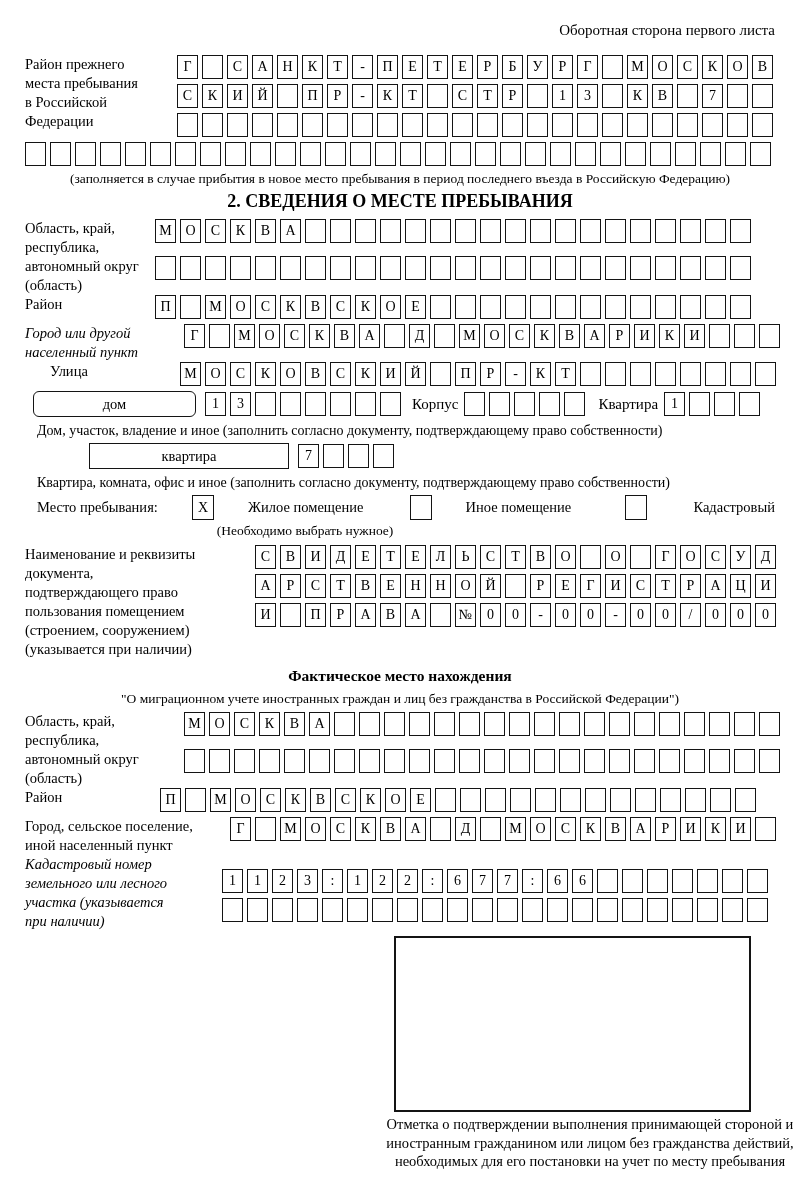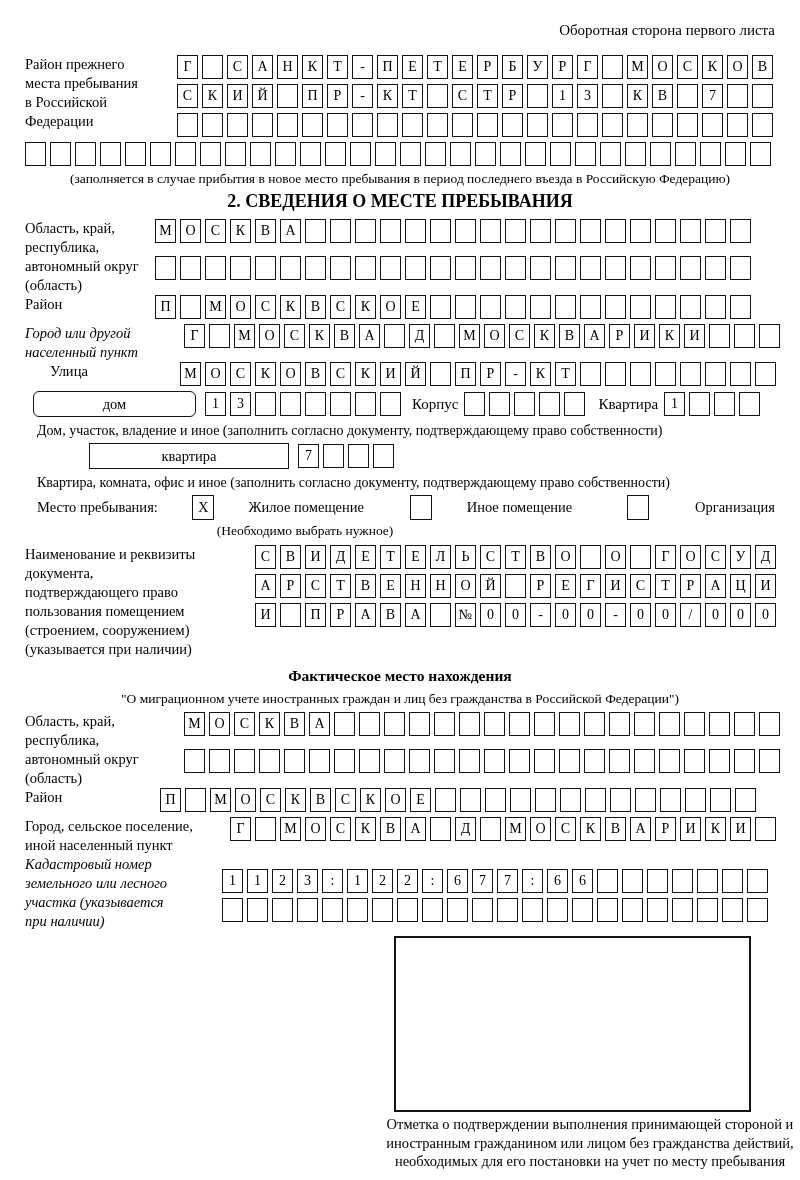--- a/index.html
+++ b/index.html
@@ -349,21 +349,21 @@
   </div>
   <div class="lnote">Квартира, комната, офис и иное (заполнить согласно документу, подтверждающему право собственности)</div>
 
   <div class="stay-row">
     <span>Место пребывания:</span>
     <span class="chk">X</span>
     <span>Жилое помещение</span>
     <span class="chk" style="margin-left:12px;"></span>
     <span>Иное помещение</span>
     <span class="chk" style="margin-left:20px;"></span>
-    <span style="margin-left:12px;">Организация</span>
+    <span style="margin-left:12px;">Кадастровый</span>
   </div>
   <div class="note" style="text-align:center;width:560px;margin-bottom:6px;">(Необходимо выбрать нужное)</div>
 
   <div class="field">
     <div class="flabel" style="width:230px;padding-right:45px;">Наименование и реквизиты документа, подтверждающего право пользования помещением (строением, сооружением) (указывается при наличии)</div>
     <div class="rows">
       <div class="boxrow">
           <span class="cbox">С</span>
           <span class="cbox">В</span>
           <span class="cbox">И</span>

